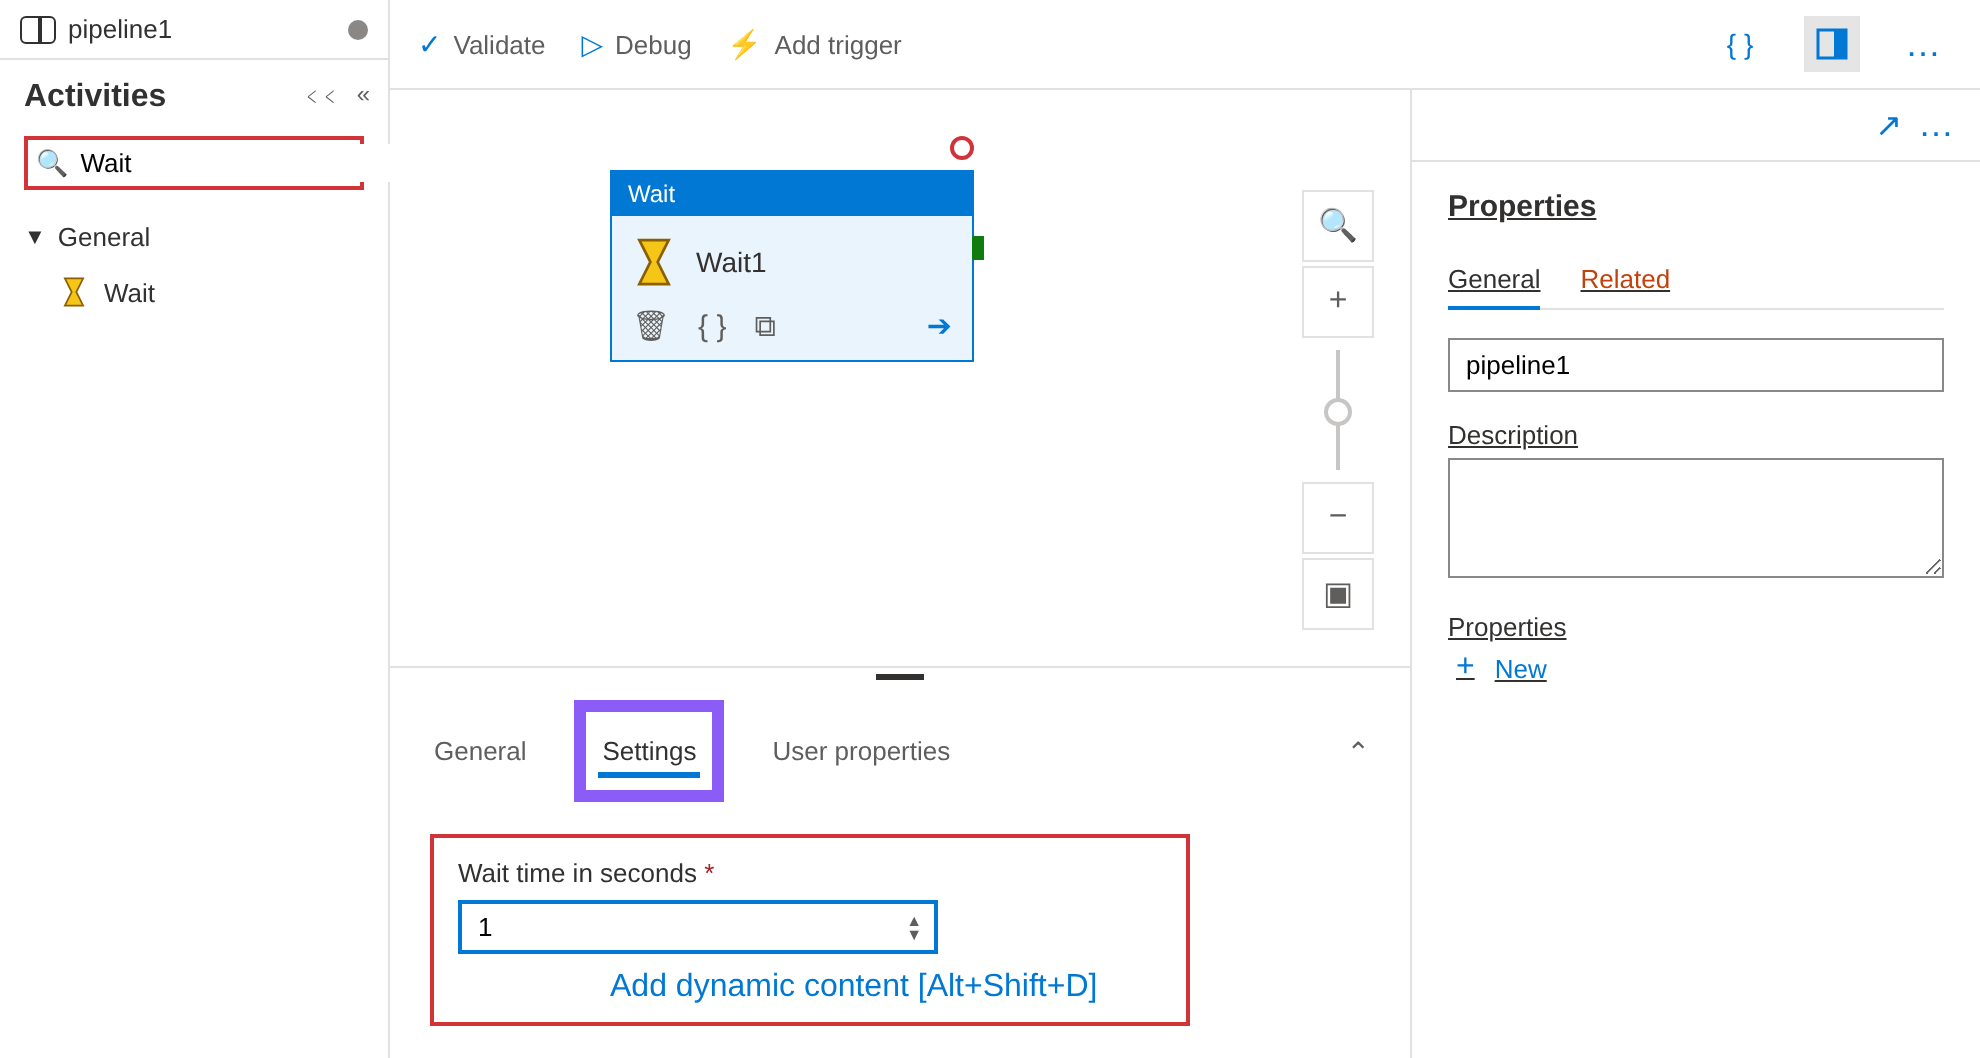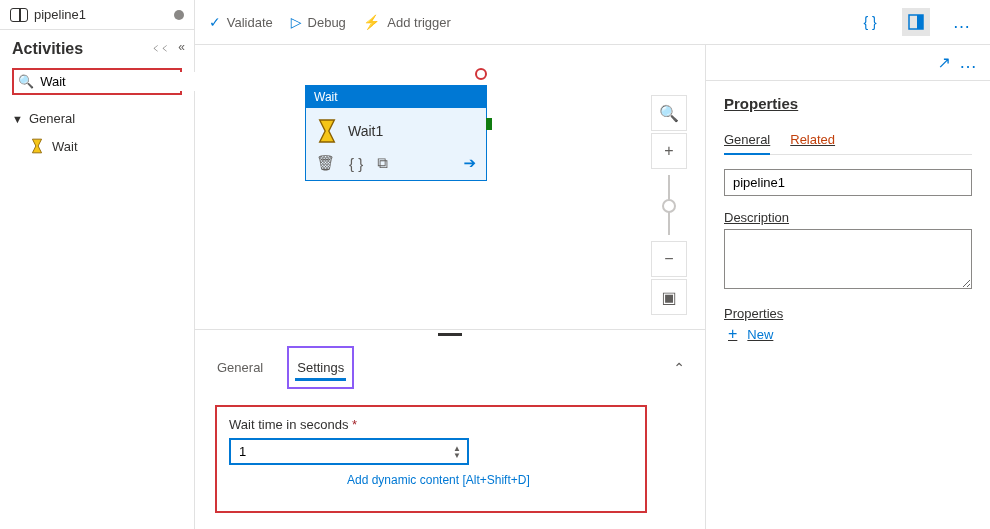--- a/index.html
+++ b/index.html
@@ -54,30 +54,30 @@
   .activity-node .node-actions .ai { font-size: 15px; cursor: pointer; }
   .breakpoint { position: absolute; left: 280px; top: 23px; width: 12px; height: 12px; border: 2px solid #d13438; border-radius: 50%; }
 
   
   .bottom-panel { border-top: 1px solid #e1e1e1; }
   .bp-handle { height: 10px; display:flex; justify-content:center; }
   .bp-handle div { width:24px; height:3px; background:#323130; margin-top:3px;}
   .bp-tabs { display: flex; align-items: center; padding: 6px 20px; gap: 22px; }
   .bp-tab { padding: 6px 2px; cursor: pointer; color: #605e5c; }
   .bp-tab.active { color: #323130; border-bottom: 3px solid #0078d4; padding-bottom: 3px; }
-  .bp-tab-hl { border: 2px solid #8b5cf6; padding: 12px 6px; }
+  .bp-tab-hl { border: 6px solid #8b5cf6; padding: 12px 6px; }
   .bp-collapse { margin-left: auto; color: #605e5c; cursor: pointer; font-size: 14px; }
   .bp-content { padding: 10px 20px 16px; }
-  .bp-box { border: 2px solid #d13438; padding: 10px 12px 24px; width: 432px; }
+  .bp-box { border: 2px solid #d13438; padding: 10px 12px 8px; width: 380px; }
   .bp-label { font-size: 13px; margin-bottom: 6px; }
   .req-star { color: #a4262c; }
   .bp-input-wrap { border: 2px solid #0078d4; display: flex; align-items: center; padding: 2px 6px; background: #fff; width: 240px; }
   .bp-input-wrap input { border: none; outline: none; flex: 1; font-size: 13px; padding: 2px; }
   .bp-input-wrap .stepper { display: flex; flex-direction: column; font-size: 8px; line-height: 7px; color: #605e5c; cursor: pointer; }
-  .dyn-link { color: #0078d4; font-size: 12px; margin-top: 8px; margin-left: 118px; cursor: pointer; }
+  .dyn-link { color: #0078d4; font-size: 16px; margin-top: 8px; margin-left: 76px; cursor: pointer; }
 
   
   .right-col { width: 285px; border-left: 1px solid #e1e1e1; display: flex; flex-direction: column; }
   .rc-title-row { display:flex; align-items:center; padding: 0 12px; border-bottom:1px solid #e1e1e1; height:36px;}
   .rc-expand { color:#0078d4; cursor:pointer; font-size:16px;}
   .rc-dots { color:#0078d4; letter-spacing:1px; margin-left:8px; cursor:pointer; font-size:18px;}
   .rc-body { padding: 14px 18px; text-decoration: underline; }
   .rc-body h3 { font-size: 15px; font-weight: 600; margin-bottom: 14px; }
   .rc-tabs { display: flex; gap: 20px; border-bottom: 1px solid #e1e1e1; margin-bottom: 14px; }
   .rc-tab { padding: 6px 0; cursor: pointer; color: #c2410c; font-size: 13px; }
@@ -190,20 +190,21 @@
 
         <div class="bottom-panel">
           <div class="bp-handle">
               <div></div>
             </div>
           <div class="bp-tabs">
             <span class="bp-tab">General</span>
             <span class="bp-tab-hl">
               <span class="bp-tab active">Settings</span>
             </span>
+            <span class="bp-tab">User properties</span>
             <span class="bp-collapse">⌃</span>
           </div>
           <div class="bp-content">
             <div class="bp-box">
               <div class="bp-label">
                 <span>Wait time in seconds</span>
                 <span class="req-star"> *</span>
               </div>
               <div class="bp-input-wrap">
                 <input type="text" value="1" style="">

